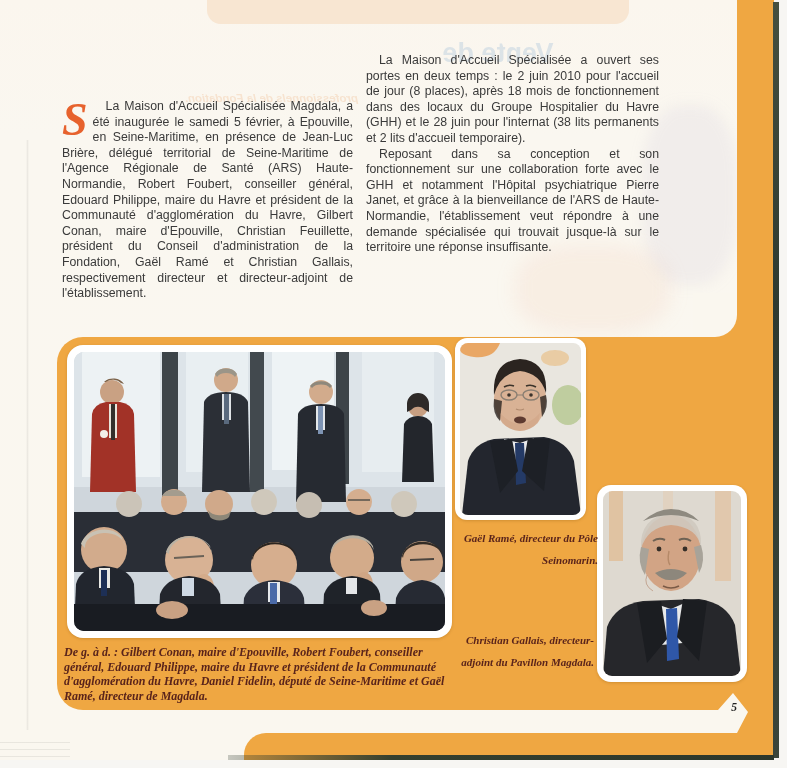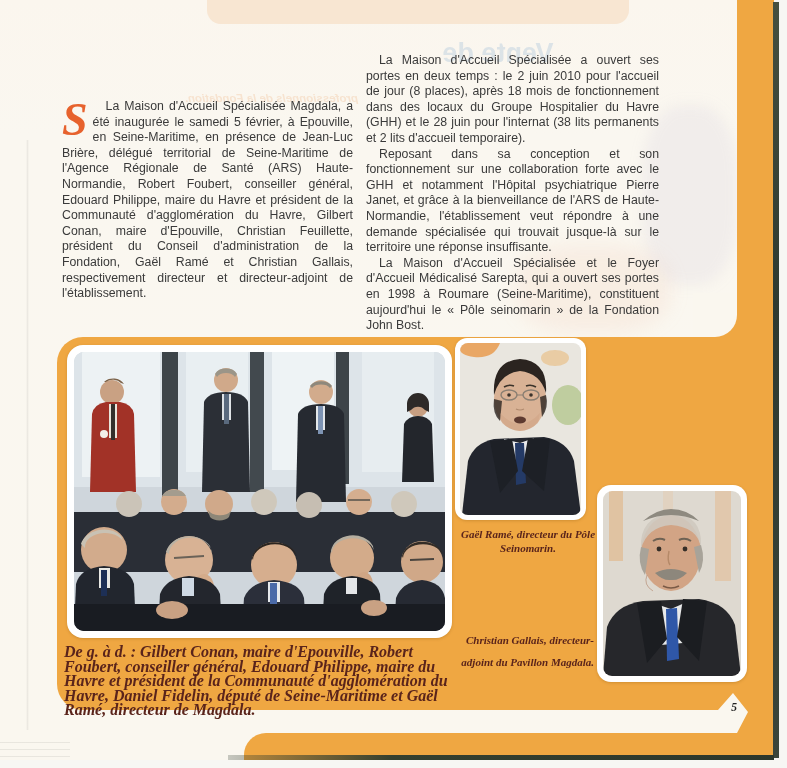--- a/index.html
+++ b/index.html
@@ -66,22 +66,22 @@
   .photo-frame{background:#ffffff;box-shadow:0 1px 3px rgba(120,70,0,.25);}
   #main-photo-frame{left:67px;top:345px;width:385px;height:293px;border-radius:16px;padding:0;}
   #main-photo-frame svg{position:absolute;left:7px;top:7px;border-radius:10px;}
   #rame-photo-frame{left:455px;top:338px;width:131px;height:182px;border-radius:12px;}
   #rame-photo-frame svg{position:absolute;left:5px;top:5px;border-radius:8px;}
   #gallais-photo-frame{left:597px;top:485px;width:150px;height:197px;border-radius:14px;}
   #gallais-photo-frame svg{position:absolute;left:6px;top:6px;border-radius:9px;}
   
   .caption{font-family:"Liberation Serif", serif;font-style:italic;font-weight:bold;
     color:#5a241b;}
-  #main-photo-caption{left:64px;top:645px;width:386px;font-size:16px;line-height:14.6px;text-align:left;}
-  #rame-caption{left:458px;top:527px;width:140px;font-size:11px;line-height:14px;text-align:center;}
+  #main-photo-caption{left:64px;top:645px;width:386px;font-size:12px;line-height:14.6px;text-align:left;}
+  #rame-caption{left:458px;top:527px;width:140px;font-size:11px;line-height:22px;text-align:right;}
   #gallais-caption{left:447px;top:629px;width:147px;font-size:11px;line-height:22px;text-align:right;}
 </style>
 </head>
 <body>
 
 <div id="scan-page" class="abs">
 
   <div id="ghost-top-band" class="abs"></div>
   <div id="ghost-blob-1" class="abs ghost-blob"></div>
   <div id="ghost-blob-2" class="abs ghost-blob"></div>
@@ -103,21 +103,20 @@
   <div id="left-column" class="abs bodycol">
     <p class="para-flat">
       <span id="drop-cap">S</span>
     </p>
     <p class="para-indent">La Maison d'Accueil Spécialisée Magdala, a été inaugurée le samedi 5 février, à Epouville, en Seine-Maritime, en présence de Jean-Luc Brière, délégué territorial de Seine-Maritime de l'Agence Régionale de Santé (ARS) Haute-Normandie, Robert Foubert, conseiller général, Edouard Philippe, maire du Havre et président de la Communauté d'agglomération du Havre, Gilbert Conan, maire d'Epouville, Christian Feuillette, président du Conseil d'administration de la Fondation, Gaël Ramé et Christian Gallais, respectivement directeur et directeur-adjoint de l'établissement.</p>
   </div>
 
   <div id="right-column" class="abs bodycol">
     <p class="para-indent">La Maison d'Accueil Spécialisée a ouvert ses portes en deux temps : le 2 juin 2010 pour l'accueil de jour (8 places), après 18 mois de fonctionnement dans des locaux du Groupe Hospitalier du Havre (GHH) et le 28 juin pour l'internat (38 lits permanents et 2 lits d'accueil temporaire).</p>
     <p class="para-indent">Reposant dans sa conception et son fonctionnement sur une collaboration forte avec le GHH et notamment l'Hôpital psychiatrique Pierre Janet, et grâce à la bienveillance de l'ARS de Haute-Normandie, l'établissement veut répondre à une demande spécialisée qui trouvait jusque-là sur le territoire une réponse insuffisante.</p>
-    <p class="para-indent">La Maison d'Accueil Spécialisée et le Foyer d'Accueil Médicalisé Sarepta, qui a ouvert ses portes en 1998 à Roumare (Seine-Maritime), constituent aujourd'hui le « Pôle seinomarin » de la Fondation John Bost.</p>
   </div>
 
   <div id="main-photo-frame" class="abs photo-frame">
     <svg width="371" height="279" viewBox="0 0 371 279" preserveAspectRatio="none">
       <rect width="371" height="279" fill="#cfd6dc"></rect>
 
       <rect x="0" y="0" width="371" height="135" fill="#dde4e9"></rect>
       <rect x="8" y="0" width="78" height="125" fill="#edf2f4"></rect>
       <rect x="112" y="0" width="62" height="120" fill="#e9eff2"></rect>
       <rect x="198" y="0" width="62" height="118" fill="#eef3f5"></rect>

